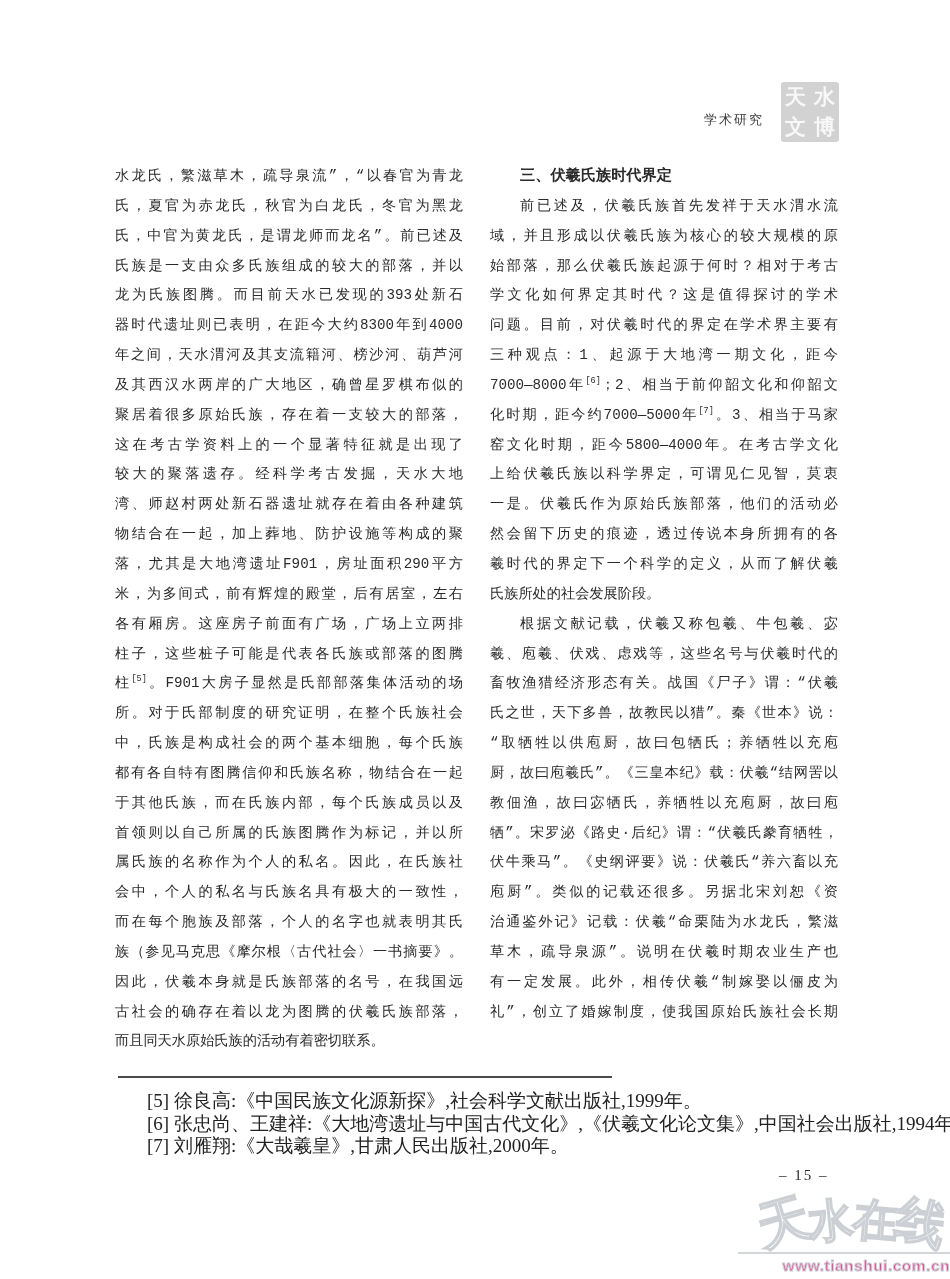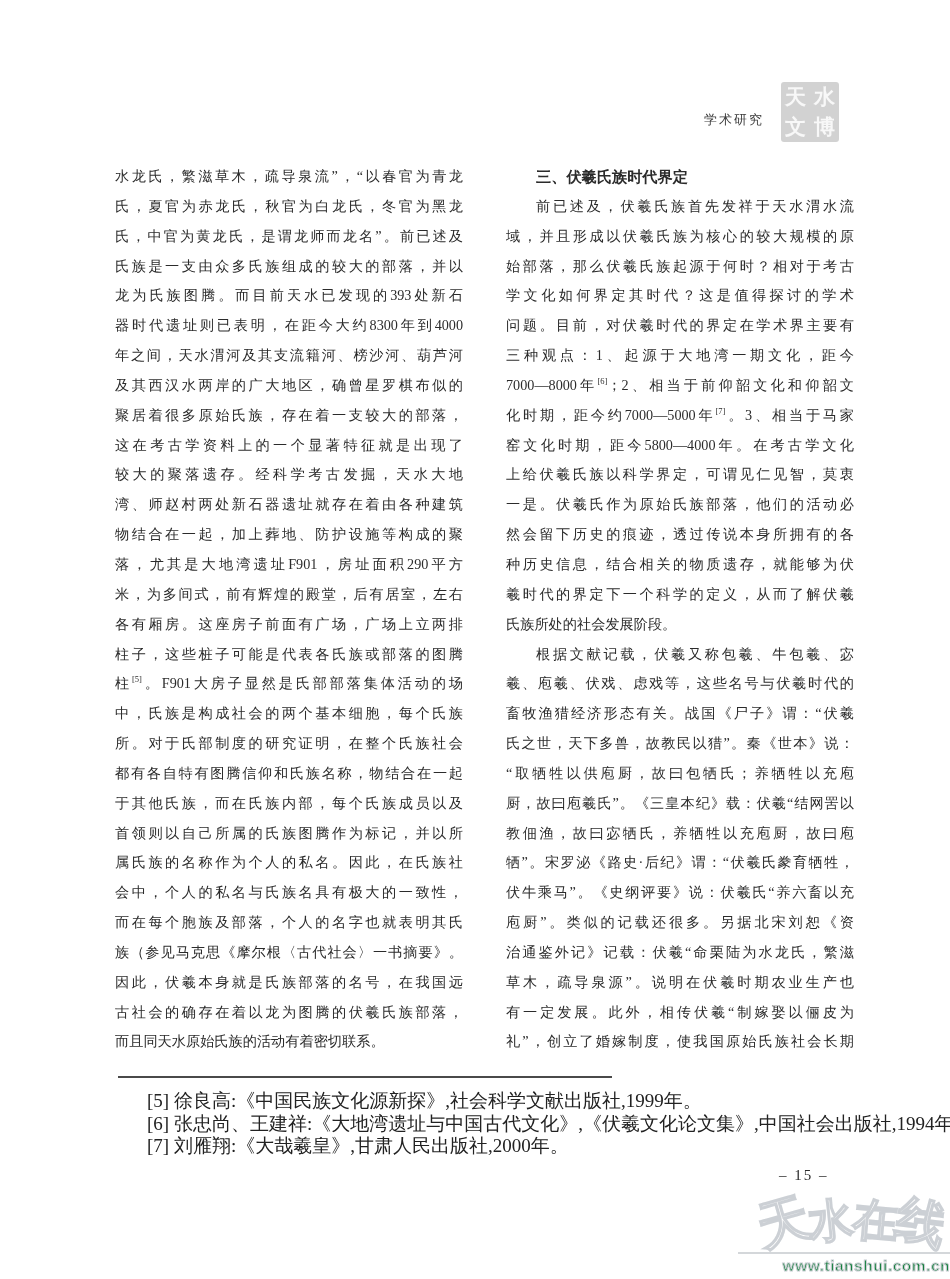--- a/index.html
+++ b/index.html
@@ -24,21 +24,21 @@
     width: 58px; height: 60px;
     background: #cbcbcb; border-radius: 3px; opacity: 0.85;
     display: grid; grid-template-columns: 1fr 1fr;
     place-items: center;
     color: #f7f7f7; font-weight: bold; font-size: 21px; line-height: 1;
   }
 
   
   .columns {
     position: absolute; left: 115px; top: 162px;
-    display: flex; gap: 43px;
+    display: flex; gap: 27px; font-family: Liberation Mono, monospace;
   }
   .col { width: 348px; font-size: 14.2px; color: #2b2b2b; }
   .tline {
     height: 29.85px; line-height: 29.85px;
     text-align: justify; text-align-last: justify;
     overflow: hidden; white-space: nowrap;
   }
   .tline-end { text-align-last: left; }
   .tindent { text-indent: 30px; }
   .col-heading { font-weight: bold; font-size: 15.2px; }
@@ -76,21 +76,21 @@
   .wm1 { font-size: 45px; transform: rotate(-6deg); }
   .wm2 { font-size: 45px; transform: rotate(5deg); }
   .wm3 { font-size: 50px; transform: rotate(15deg) translateY(6px); }
   .wm-line {
     position: absolute; left: 6px; right: 0; bottom: 23px;
     height: 2px; background: #d4d7da;
   }
   .wm-url {
     position: absolute; right: 0; bottom: 2px;
     font-size: 15.5px; font-weight: bold; letter-spacing: 0.5px;
-    color: #15803d; -webkit-text-stroke: 1px #ccd0d5;
+    color: #ec4899; -webkit-text-stroke: 1px #ccd0d5;
     text-shadow: 0 0 1px #d5d8db;
     font-family: "Liberation Sans", sans-serif;
   }
 </style>
 </head>
 <body>
 
 <div class="page">
 
   <div>
@@ -116,22 +116,22 @@
         <div class="tline">聚居着很多原始氏族，存在着一支较大的部落，</div>
         <div class="tline">这在考古学资料上的一个显著特征就是出现了</div>
         <div class="tline">较大的聚落遗存。经科学考古发掘，天水大地</div>
         <div class="tline">湾、师赵村两处新石器遗址就存在着由各种建筑</div>
         <div class="tline">物结合在一起，加上葬地、防护设施等构成的聚</div>
         <div class="tline">落，尤其是大地湾遗址F901，房址面积290平方</div>
         <div class="tline">米，为多间式，前有辉煌的殿堂，后有居室，左右</div>
         <div class="tline">各有厢房。这座房子前面有广场，广场上立两排</div>
         <div class="tline">柱子，这些桩子可能是代表各氏族或部落的图腾</div>
         <div class="tline"><span>柱</span><sup class="fnref">[5]</sup><span>。F901大房子显然是氏部部落集体活动的场</span></div>
+        <div class="tline">所。对于氏部制度的研究证明，在整个氏族社会</div>
         <div class="tline">中，氏族是构成社会的两个基本细胞，每个氏族</div>
-        <div class="tline">所。对于氏部制度的研究证明，在整个氏族社会</div>
         <div class="tline">都有各自特有图腾信仰和氏族名称，物结合在一起</div>
         <div class="tline">于其他氏族，而在氏族内部，每个氏族成员以及</div>
         <div class="tline">首领则以自己所属的氏族图腾作为标记，并以所</div>
         <div class="tline">属氏族的名称作为个人的私名。因此，在氏族社</div>
         <div class="tline">会中，个人的私名与氏族名具有极大的一致性，</div>
         <div class="tline">而在每个胞族及部落，个人的名字也就表明其氏</div>
         <div class="tline">族（参见马克思《摩尔根〈古代社会〉一书摘要》。</div>
         <div class="tline">因此，伏羲本身就是氏族部落的名号，在我国远</div>
         <div class="tline">古社会的确存在着以龙为图腾的伏羲氏族部落，</div>
         <div class="tline tline-end">而且同天水原始氏族的活动有着密切联系。</div>
@@ -143,21 +143,20 @@
         <div class="tline">始部落，那么伏羲氏族起源于何时？相对于考古</div>
         <div class="tline">学文化如何界定其时代？这是值得探讨的学术</div>
         <div class="tline">问题。目前，对伏羲时代的界定在学术界主要有</div>
         <div class="tline">三种观点：1、起源于大地湾一期文化，距今</div>
         <div class="tline"><span>7000—8000年</span><sup class="fnref">[6]</sup><span>；2、相当于前仰韶文化和仰韶文</span></div>
         <div class="tline"><span>化时期，距今约7000—5000年</span><sup class="fnref">[7]</sup><span>。3、相当于马家</span></div>
         <div class="tline">窑文化时期，距今5800—4000年。在考古学文化</div>
         <div class="tline">上给伏羲氏族以科学界定，可谓见仁见智，莫衷</div>
         <div class="tline">一是。伏羲氏作为原始氏族部落，他们的活动必</div>
         <div class="tline">然会留下历史的痕迹，透过传说本身所拥有的各</div>
-        <div class="tline">种历史信息，结合相关的物质遗存，就能够为伏</div>
         <div class="tline">羲时代的界定下一个科学的定义，从而了解伏羲</div>
         <div class="tline tline-end">氏族所处的社会发展阶段。</div>
         <div class="tline tindent">根据文献记载，伏羲又称包羲、牛包羲、宓</div>
         <div class="tline">羲、庖羲、伏戏、虑戏等，这些名号与伏羲时代的</div>
         <div class="tline">畜牧渔猎经济形态有关。战国《尸子》谓：“伏羲</div>
         <div class="tline">氏之世，天下多兽，故教民以猎”。秦《世本》说：</div>
         <div class="tline">“取牺牲以供庖厨，故曰包牺氏；养牺牲以充庖</div>
         <div class="tline">厨，故曰庖羲氏”。《三皇本纪》载：伏羲“结网罟以</div>
         <div class="tline">教佃渔，故曰宓牺氏，养牺牲以充庖厨，故曰庖</div>
         <div class="tline">牺”。宋罗泌《路史·后纪》谓：“伏羲氏豢育牺牲，</div>

